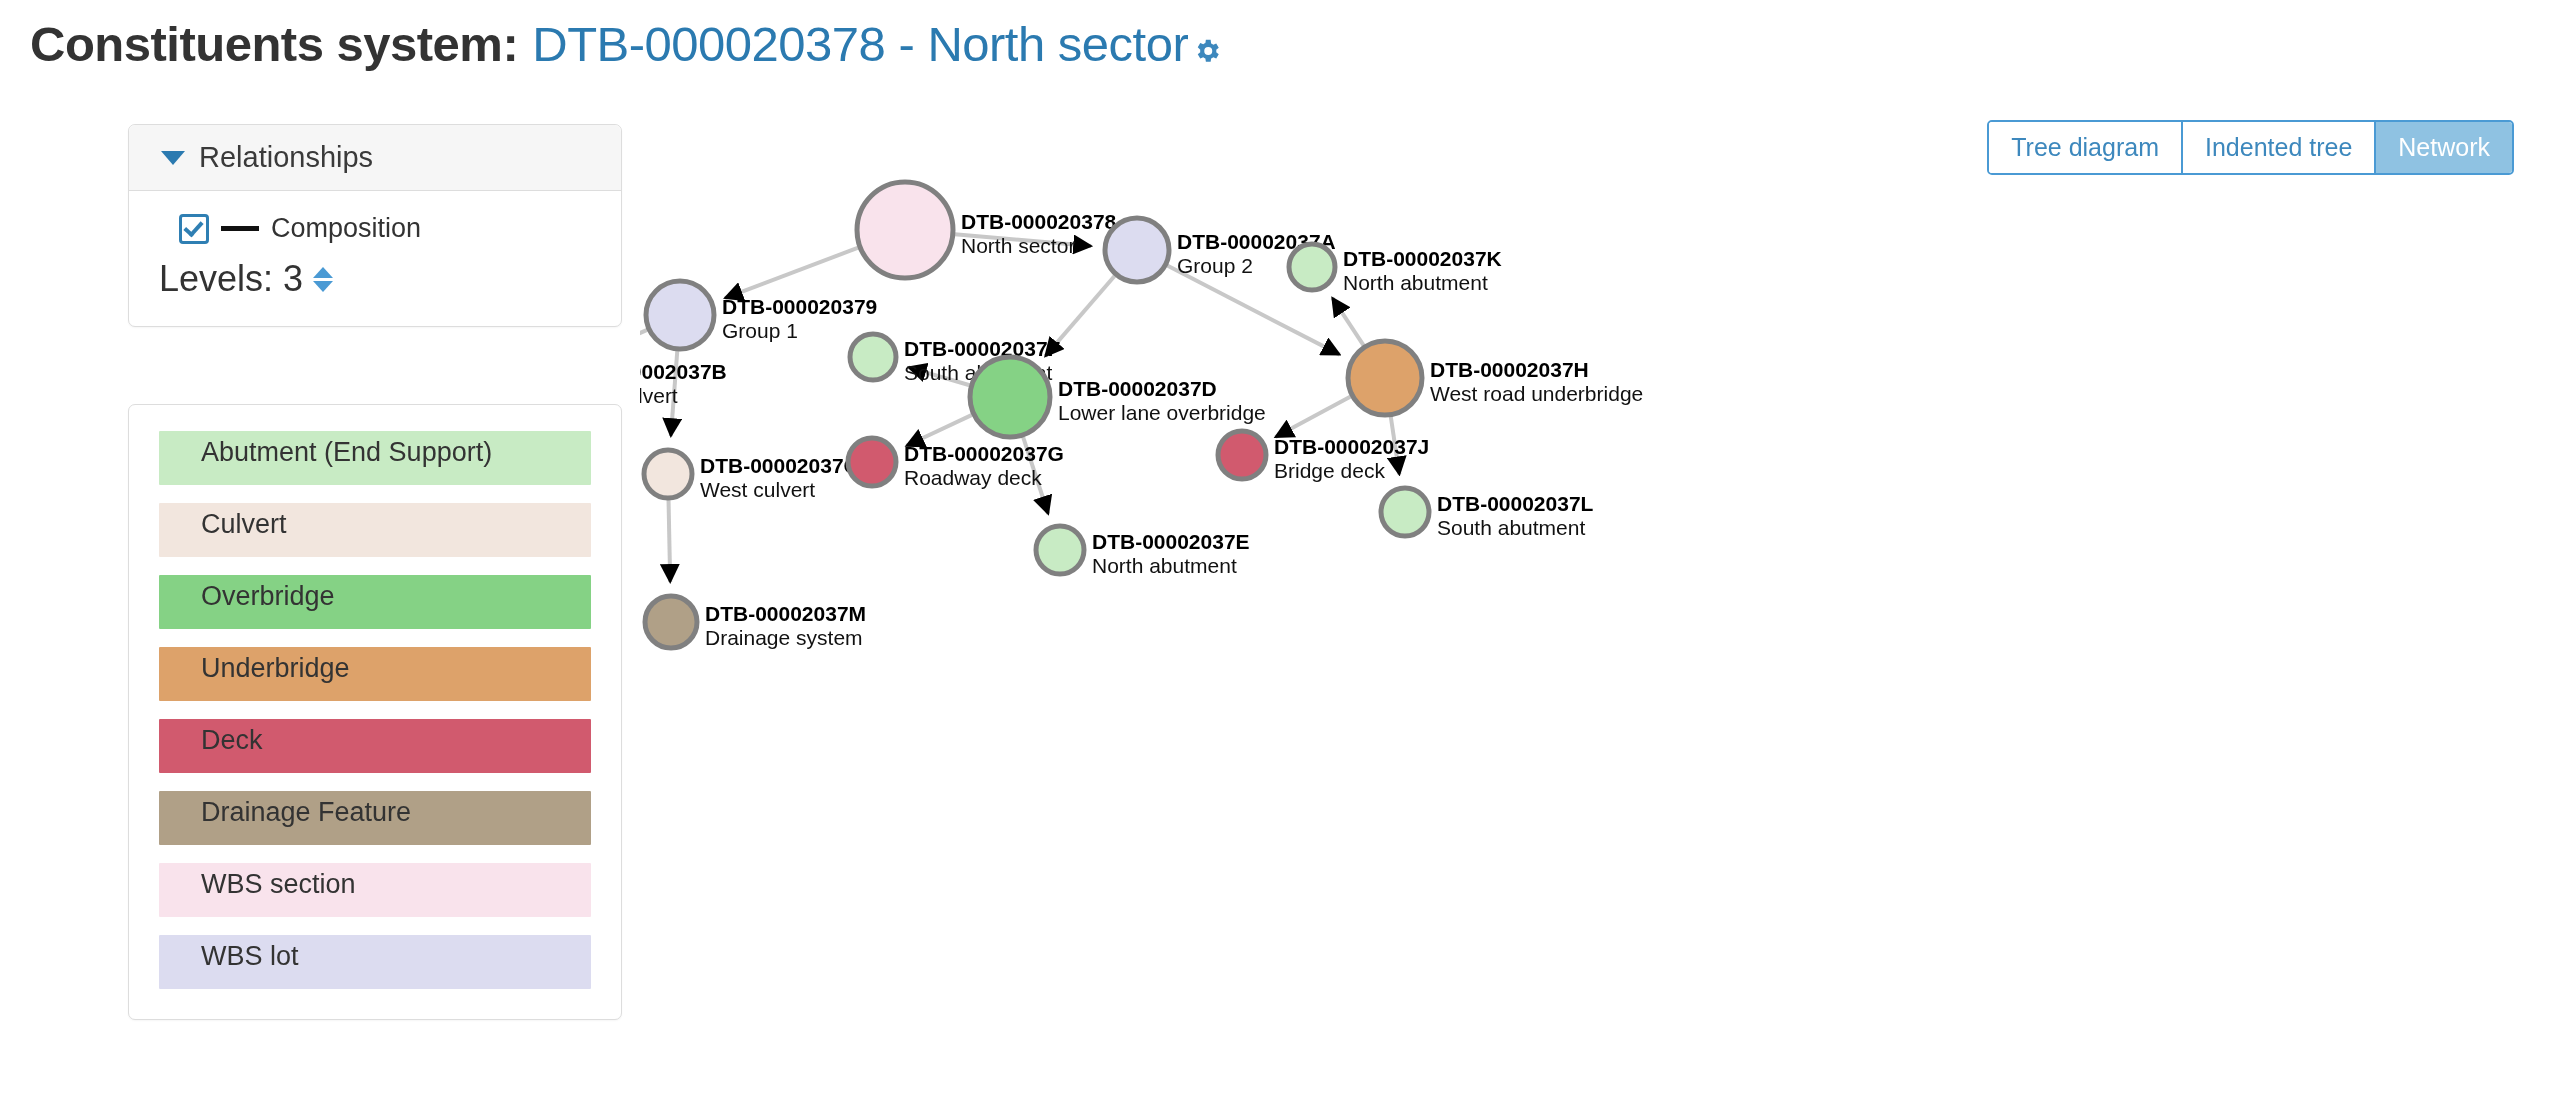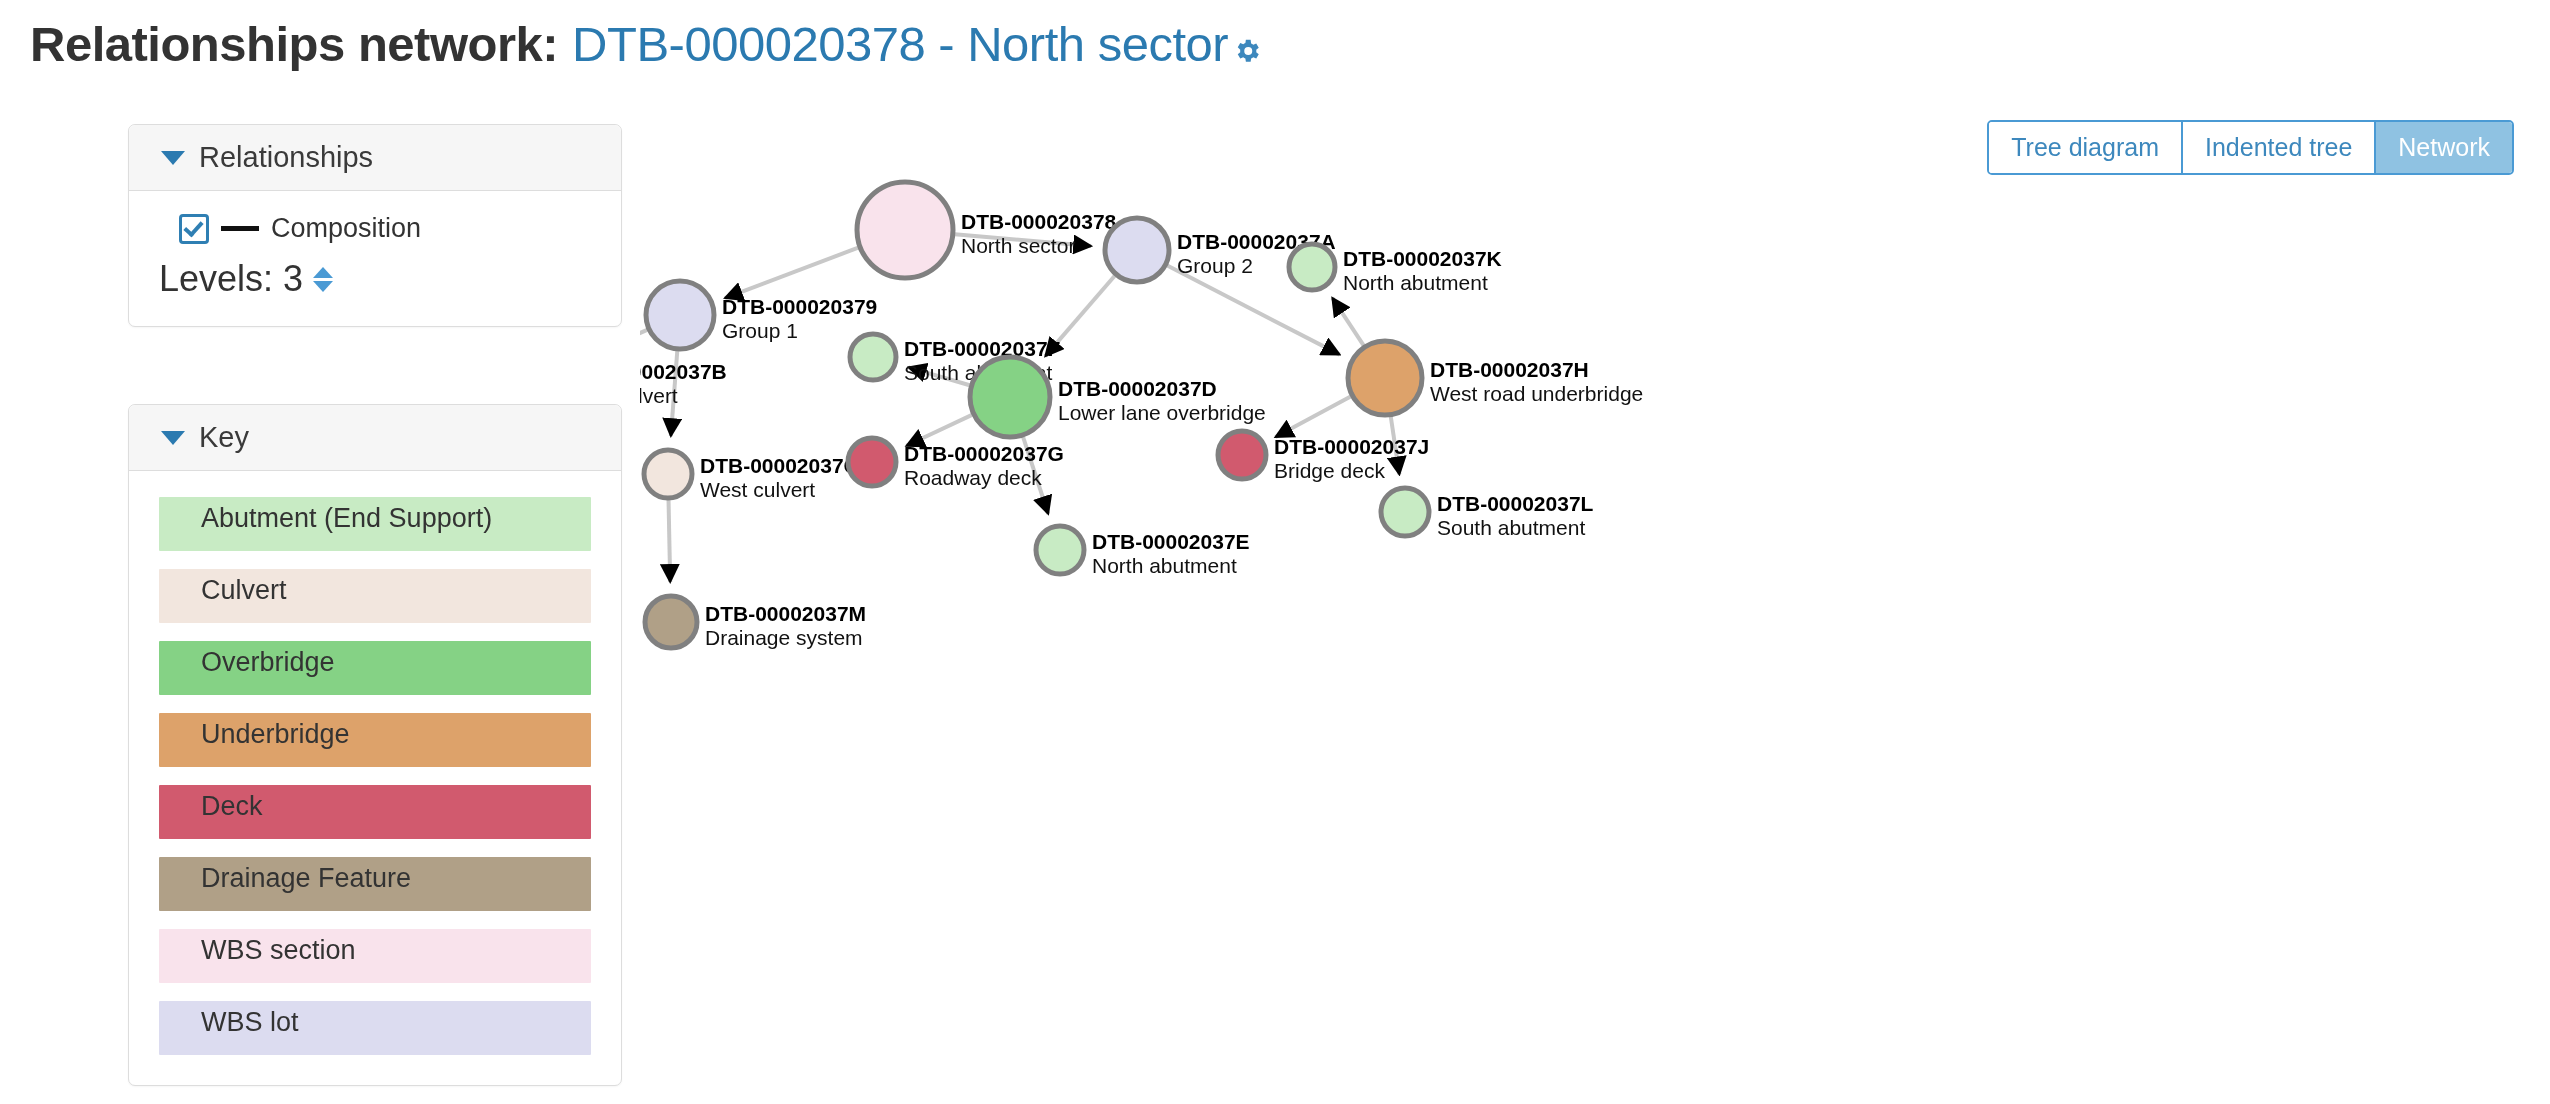--- a/index.html
+++ b/index.html
@@ -204,21 +204,21 @@
     fill: #111111;
   }
   .edge-line { stroke: #c8c8c8; stroke-width: 4; fill: none; }
 </style>
 </head>
 <body>
 
 <div id="app">
 
   <div class="page-header">
-    <span class="page-title-static">Relationships network:</span>
+    <span class="page-title-static">Constituents system:</span>
     <span class="page-title-link">DTB-000020378 - North sector</span>
     <span class="gear-icon">
       <svg width="30" height="30" viewBox="0 0 24 24" aria-hidden="true">
         <path fill="#3d88bd" d="M19.4 13a7.6 7.6 0 0 0 0-2l2-1.6-2-3.4-2.4 1a7.5 7.5 0 0 0-1.7-1L14.9 3h-3.8l-.4 2.6c-.6.25-1.2.58-1.7 1l-2.4-1-2 3.4L6.6 11a7.6 7.6 0 0 0 0 2l-2 1.6 2 3.4 2.4-1c.5.42 1.1.75 1.7 1l.4 2.6h3.8l.4-2.6c.6-.25 1.2-.58 1.7-1l2.4 1 2-3.4-2-1.6ZM13 15.2a3.2 3.2 0 1 1 0-6.4 3.2 3.2 0 0 1 0 6.4Z"></path>
       </svg>
     </span>
   </div>
 
   <div class="tab-group">
     <button class="tab-btn">Tree diagram</button>
@@ -242,24 +242,20 @@
         <span>3</span>
         <span class="stepper">
           <span class="up"></span>
           <span class="down"></span>
         </span>
       </div>
     </div>
   </div>
 
   <div class="panel" id="panel-key">
-    <div class="panel-head">
-      <span class="caret"></span>
-      <span class="panel-head-title">Key</span>
-    </div>
     <div class="key-body" id="key-list">
         <div class="key-item" style="background: rgb(200, 235, 196);">Abutment (End Support)</div>
         <div class="key-item" style="background: rgb(242, 230, 222);">Culvert</div>
         <div class="key-item" style="background: rgb(133, 210, 133);">Overbridge</div>
         <div class="key-item" style="background: rgb(221, 162, 106);">Underbridge</div>
         <div class="key-item" style="background: rgb(209, 90, 110);">Deck</div>
         <div class="key-item" style="background: rgb(176, 160, 135);">Drainage Feature</div>
         <div class="key-item" style="background: rgb(249, 227, 236);">WBS section</div>
         <div class="key-item" style="background: rgb(220, 220, 240);">WBS lot</div>
       </div>

